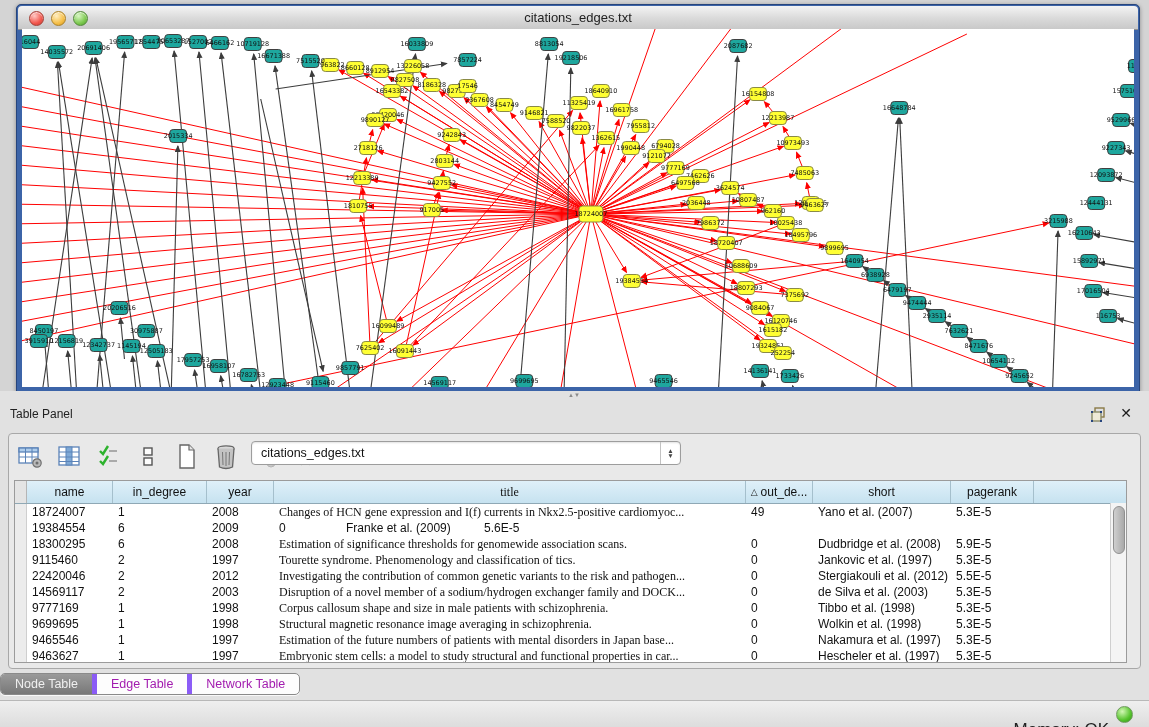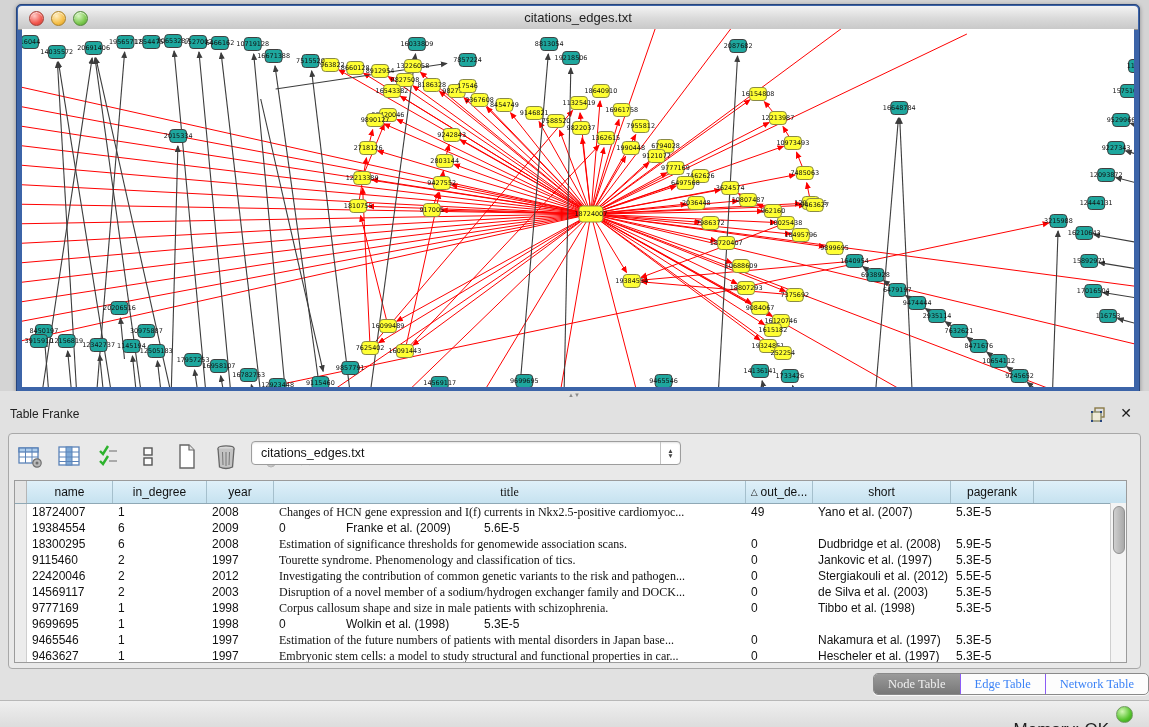--- a/index.html
+++ b/index.html
@@ -66,24 +66,24 @@
   .c3{width:67px;flex:none;}
   .c4{width:472px;flex:none;font-family:Liberation Serif, serif;}
   .c5{width:67px;flex:none;}
   .c6{width:138px;flex:none;}
   .c7{width:83px;flex:none;}
   .cfill{flex:1;border-right:none !important;}
   .vscroll{position:absolute;right:0;top:22px;bottom:0;width:15px;background:#f4f4f4;border-left:1px solid #cfcfcf;}
   .vthumb{position:absolute;left:2px;top:3px;width:10px;height:46px;border-radius:6px;
       background:linear-gradient(90deg,#cfcfcf,#a9a9a9);border:1px solid #8f8f8f;}
 
-  .tabs{position:absolute;left:0;right:0;top:273px;display:flex;justify-content:flex-end;font-family:Liberation Serif, serif;}
+  .tabs{position:absolute;left:0;right:0;top:273px;display:flex;justify-content:flex-start;}
   .seg{display:inline-flex;height:20px;border:1px solid #8a8a8a;border-radius:5px;overflow:hidden;
       background:#fdfdfd;box-shadow:0 1px 0 rgba(255,255,255,.8);}
-  .seg .tab{padding:0 14px;font-size:12.5px;line-height:20px;color:#3b82f6;border-left:1px solid #8b5cf6;}
+  .seg .tab{padding:0 14px;font-size:12.5px;line-height:20px;color:#a21caf;border-left:5px solid #8b5cf6;}
   .seg .tab:first-child{border-left:none;}
   .seg .tab.sel{background:linear-gradient(#9a9a9a,#787878);color:#f0f0f0;}
 
   .statusbar{position:absolute;left:0;top:700px;width:1149px;height:27px;
       background:linear-gradient(#efefef,#dcdcdc);border-top:1px solid #b8b8b8;}
   .mem-label{position:absolute;right:40px;top:19px;font-size:17px;color:#222;}
   .mem-dot{position:absolute;right:16px;top:5px;width:15px;height:15px;border-radius:50%;
       border:1px solid #6f9a5f;background:radial-gradient(circle at 35% 30%,#d2f7b4,#55c32c 60%,#2f8f16);}
 </style>
 </head>
@@ -750,21 +750,21 @@
         </svg>
     </div>
   </div>
 
   <div class="divider">
     <div class="grip">▲▼</div>
   </div>
 
   <div class="table-panel">
     <div class="panel-titlebar">
-      <div class="panel-title">Table Franke</div>
+      <div class="panel-title">Table Panel</div>
       <div class="panel-float">
         <svg width="16" height="16" viewBox="0 0 16 16">
           <rect x="4" y="2" width="9" height="9" fill="none" stroke="#8a7a46" stroke-width="1.4"></rect>
           <rect x="1" y="6" width="9" height="9" fill="#efead8" stroke="#8a8a6a" stroke-width="1.4"></rect>
           <rect x="0" y="5" width="2" height="2" fill="#27457c"></rect>
             <rect x="9" y="5" width="2" height="2" fill="#27457c"></rect>
           <rect x="0" y="14" width="2" height="2" fill="#27457c"></rect>
             <rect x="9" y="14" width="2" height="2" fill="#27457c"></rect>
         </svg>
       </div>
@@ -947,20 +947,21 @@
               <div class="td c5">0</div>
               <div class="td c6">Tibbo et al. (1998)</div>
               <div class="td c7">5.3E-5</div>
               <div class="td cfill"></div>
             </div>
             <div class="trow">
               <div class="td gutter c0"></div>
               <div class="td c1">9699695</div>
               <div class="td c2">1</div>
               <div class="td c3">1998</div>
+              <div class="td c4">Structural magnetic resonance image averaging in schizophrenia.</div>
               <div class="td c5">0</div>
               <div class="td c6">Wolkin et al. (1998)</div>
               <div class="td c7">5.3E-5</div>
               <div class="td cfill"></div>
             </div>
             <div class="trow">
               <div class="td gutter c0"></div>
               <div class="td c1">9465546</div>
               <div class="td c2">1</div>
               <div class="td c3">1997</div>

